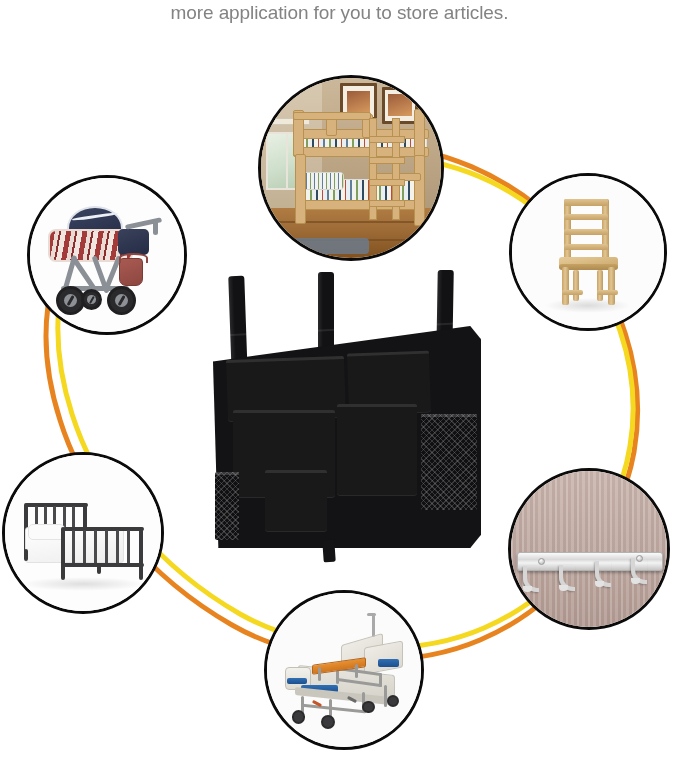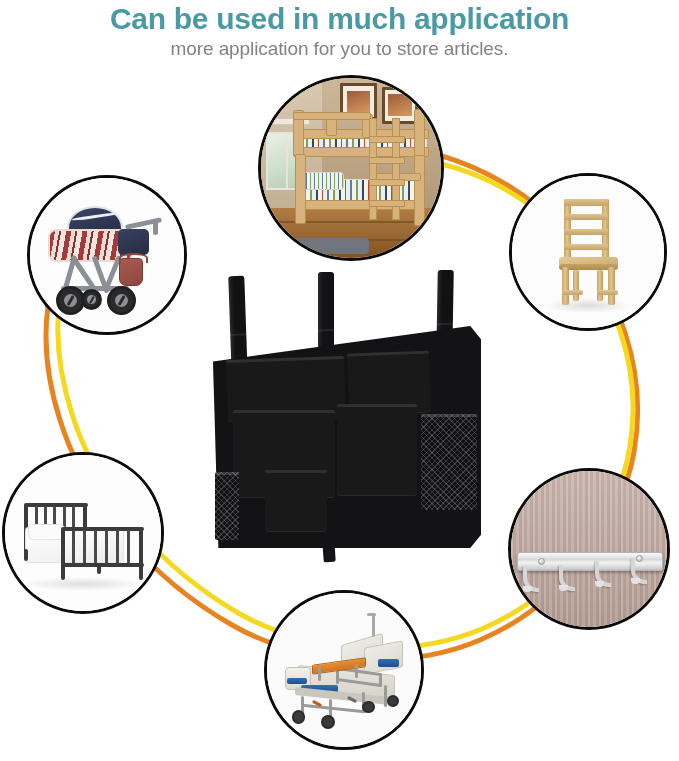--- a/index.html
+++ b/index.html
@@ -160,21 +160,20 @@
     background:rgba(200,200,200,.22);}
   .pr-tab{position:absolute;background:#141416;border-radius:0 0 2px 2px;}
   .pr-edge{position:absolute;background:rgba(255,255,255,.09);}
 </style>
 </head>
 <body>
 
 <div id="stage">
 
   <div class="head">
-    <div class="title">Can be used in much application</div>
     <div class="subtitle">more application for you to store articles.</div>
   </div>
 
   <svg id="ring" viewBox="0 0 679 761">
 
     <path d="M 95,205 C 40,265 36,345 60,420
              C 86,503 150,578 232,625
              C 300,664 405,672 480,640
              C 560,606 620,530 634,452
              C 648,372 620,290 564,231

